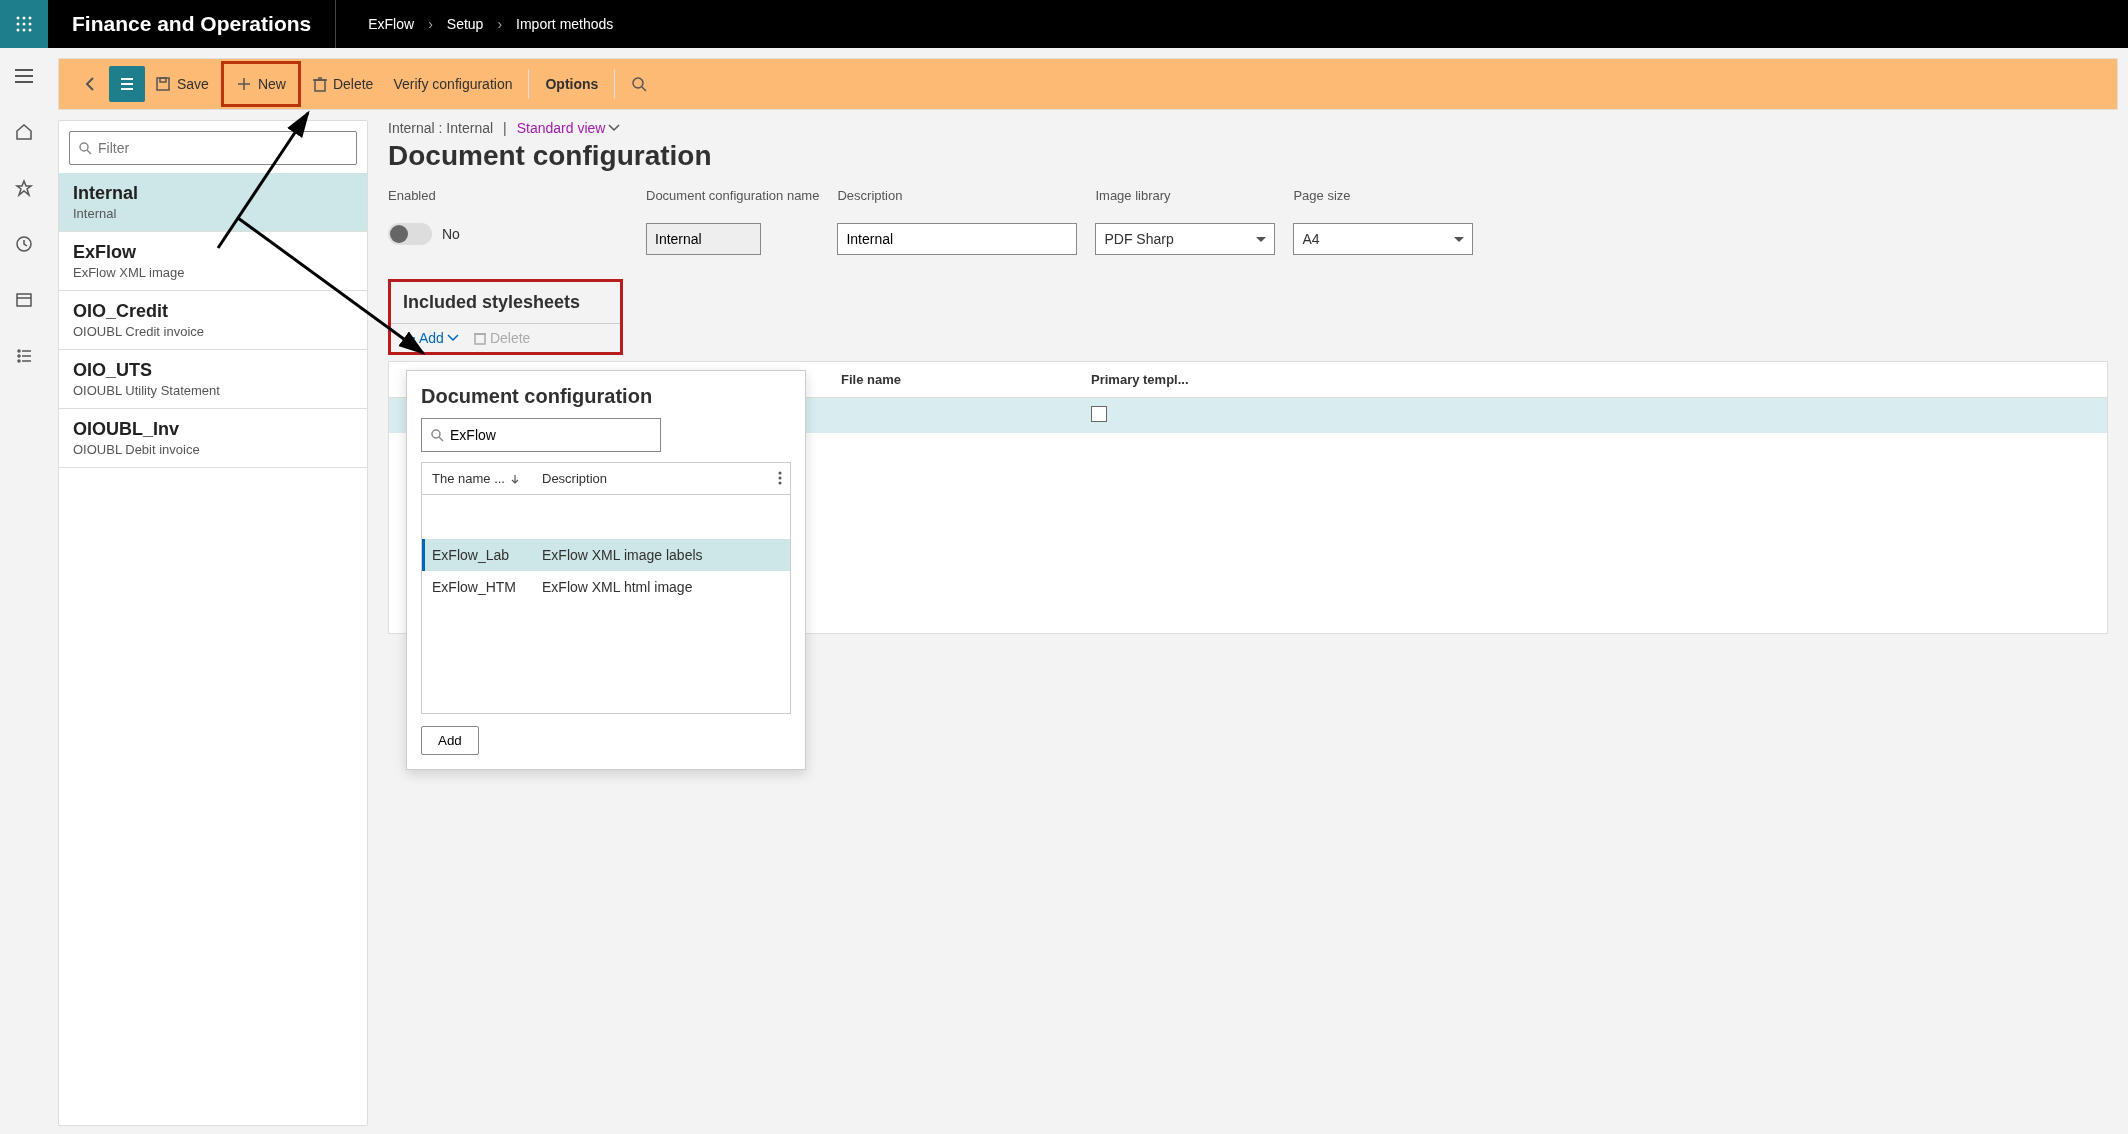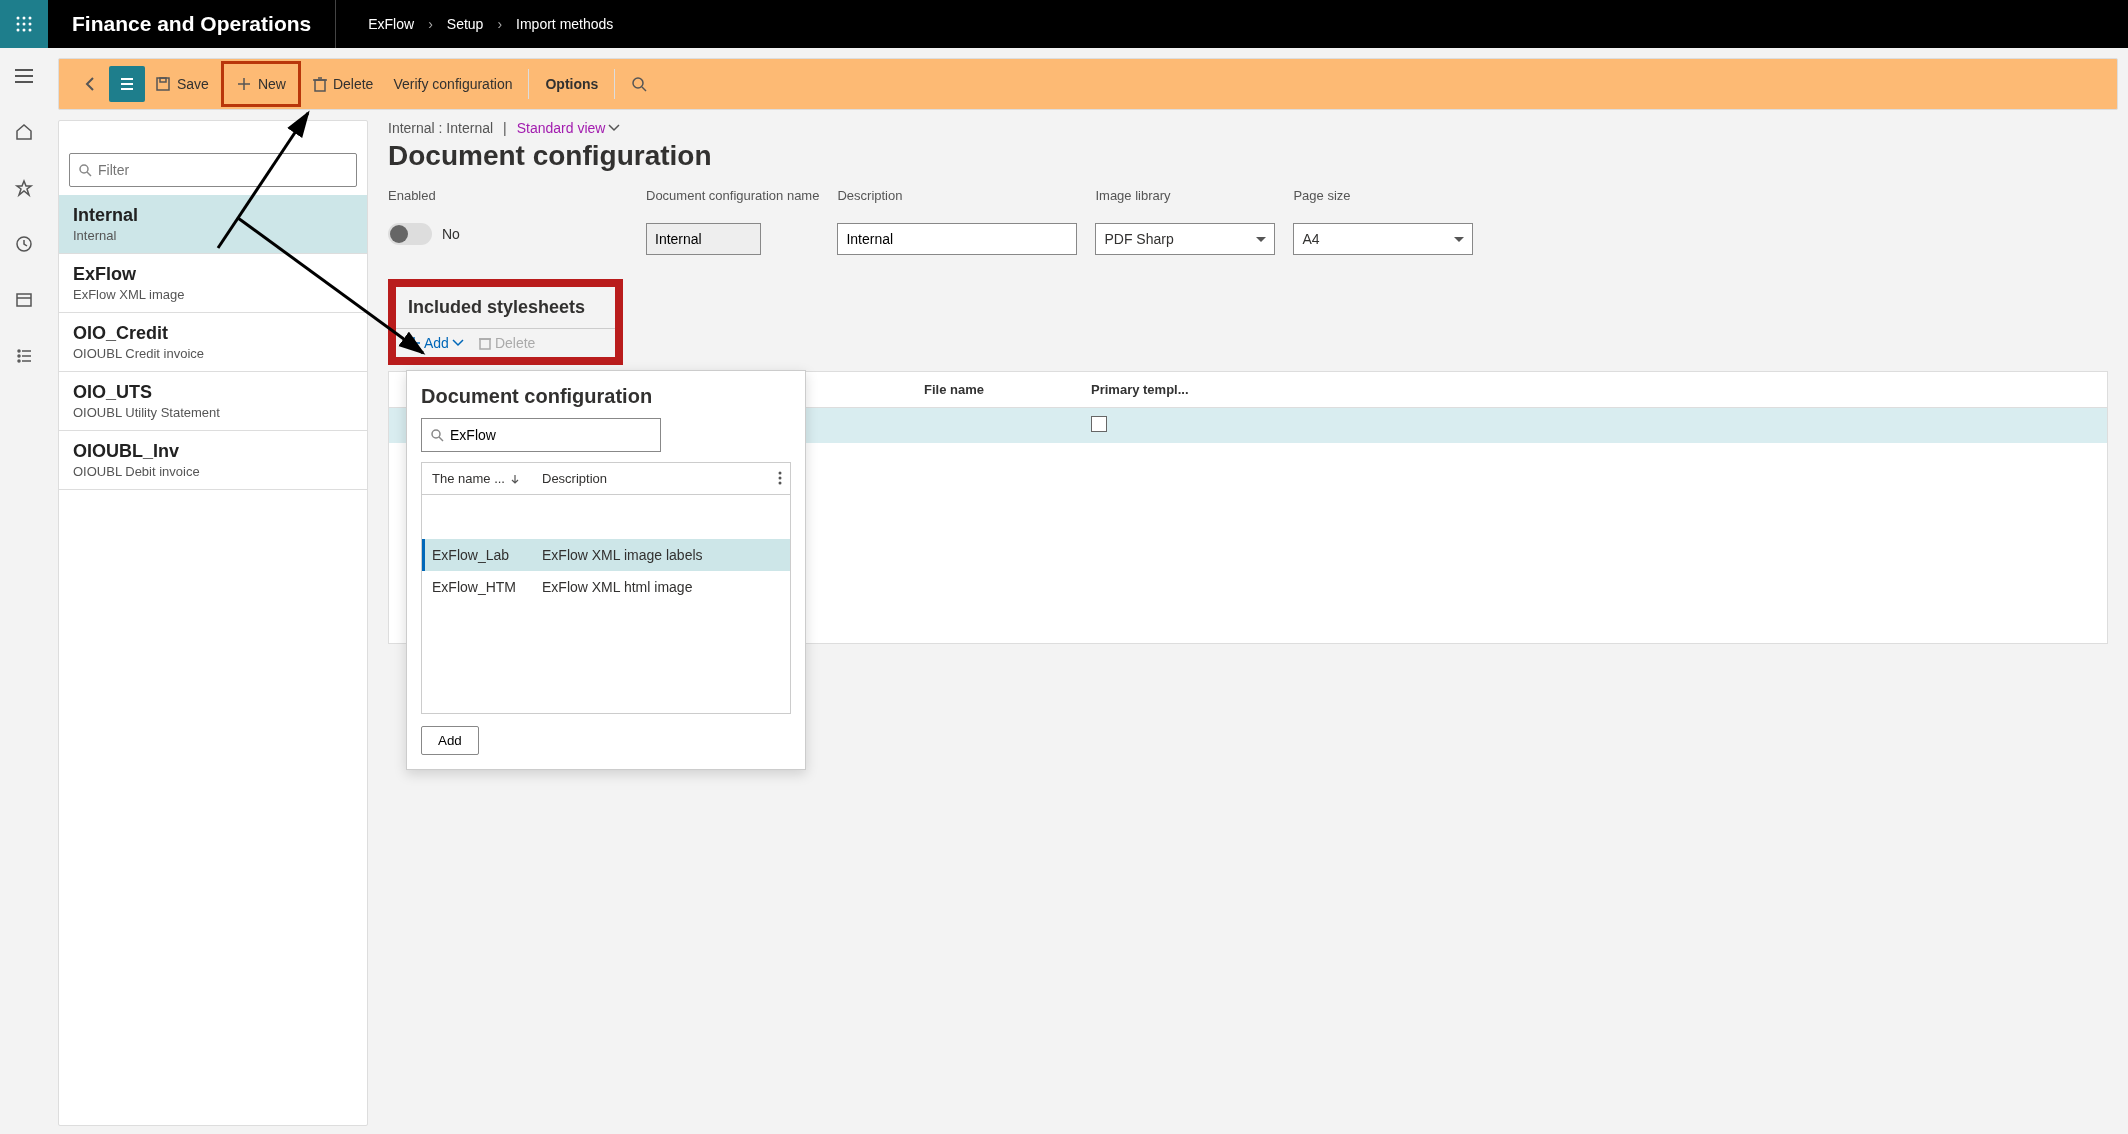--- a/index.html
+++ b/index.html
@@ -29,21 +29,21 @@
 .newbtn-wrap { border: 3px solid #b9360a; padding: 2px; margin: 0 2px; }
 .sep-v { width: 1px; height: 30px; background: #ddd; margin: 0 6px; }
 .optbold { font-weight: 600; }
 
 
 .cols { display: flex; margin-top: 10px; gap: 20px; height: calc(100% - 70px); }
 
 
 .listpanel { width: 310px; background: #fff; border: 1px solid #ddd; border-radius: 2px; padding: 10px 0; }
 .filterwrap { padding: 0 10px 8px 10px; }
-.filterbox { width: 100%; height: 34px; border: 1px solid #888; border-radius: 2px; display: flex; align-items: center; padding: 0 8px; gap: 6px; color: #666; margin-top: 22px; }
+.filterbox { width: 100%; height: 34px; border: 1px solid #888; border-radius: 2px; display: flex; align-items: center; padding: 0 8px; gap: 6px; color: #666; }
 .filterbox input { border: none; outline: none; flex: 1; font-size: 14px; }
 .listitem { padding: 10px 14px; border-bottom: 1px solid #ddd; cursor: pointer; }
 .listitem .t1 { font-size: 18px; font-weight: 600; color: #222; }
 .listitem .t2 { font-size: 13px; color: #555; margin-top: 2px; }
 .listitem.sel { background: #cde6e8; }
 
 
 .detail { flex: 1; padding-right: 20px; overflow: auto; }
 .crumb2 { color: #555; font-size: 14px; margin-bottom: 4px; display:flex; align-items:center; gap:10px;}
 .crumb2 .view { color:#a21caf; display:flex; align-items:center; gap:4px; cursor:pointer;}
@@ -54,34 +54,34 @@
 .toggle { width: 44px; height: 22px; background: #ddd; border-radius: 11px; position: relative; cursor: pointer; }
 .toggle .knob { position: absolute; left: 2px; top: 2px; width: 18px; height: 18px; background: #666; border-radius: 50%; }
 .togglerow { display: flex; align-items: center; gap: 10px; }
 .textin { height: 32px; border: 1px solid #888; padding: 0 8px; font-size: 14px; }
 .textin.ro { background: #eee; }
 .selectin { height: 32px; border: 1px solid #888; padding: 0 24px 0 8px; font-size: 14px; background: #fff; position: relative; display:flex; align-items:center; min-width:180px; cursor:pointer;}
 .selectin::after { content: ""; position: absolute; right: 8px; top: 13px; border: 5px solid transparent; border-top-color: #555; }
 
 
 .section-head { font-size: 18px; font-weight: 600; padding: 10px 12px; }
-.stylesheets-box { border: 8px solid #b91c1c; width: 235px; margin-bottom: 0;}
+.stylesheets-box { border: 3px solid #b91c1c; width: 235px; margin-bottom: 0;}
 .addrow { display: flex; align-items: center; gap: 16px; padding: 6px 12px; border-top: 1px solid #ccc; }
 .addbtn { color: #0067b8; display: flex; align-items: center; gap: 4px; cursor: pointer; }
 .delbtn-dis { color: #aaa; display: flex; align-items: center; gap: 4px; }
 
 
 .gridwrap { background: #fff; border: 1px solid #ddd; margin-top: 6px; }
 .gridhead { display: flex; border-bottom: 1px solid #ddd; }
 .gridhead .gh { padding: 10px 12px; font-weight: 600; font-size: 13px; color: #333; }
 .gridrow { display: flex; }
 .gridrow .gc { padding: 8px 12px; }
 .gridrow.sel { background: #d9edf0; }
 .gh1, .gc1 { width: 440px; }
-.gh2, .gc2 { width: 250px; text-align: center; }
+.gh2, .gc2 { width: 250px; }
 .gh3, .gc3 { width: 250px; }
 .chk { width: 16px; height: 16px; border: 1px solid #666; background: #fff; display: inline-block; }
 
 
 .flyout { position: absolute; background: #fff; border: 1px solid #ccc; box-shadow: 0 4px 12px rgba(0,0,0,0.15); width: 400px; padding: 14px; z-index: 50; }
 .flyout .fh { font-size: 20px; font-weight: 600; margin-bottom: 10px; }
 .fsearch { display: flex; align-items: center; border: 1px solid #888; height: 34px; padding: 0 8px; gap: 6px; width: 240px; margin-bottom: 10px; }
 .fsearch input { border: none; outline: none; flex: 1; font-size: 14px; }
 .ftable { border: 1px solid #ccc; }
 .ftable .fthead { display: flex; border-bottom: 1px solid #ccc; font-size: 13px; padding: 8px 10px; position: relative;}

